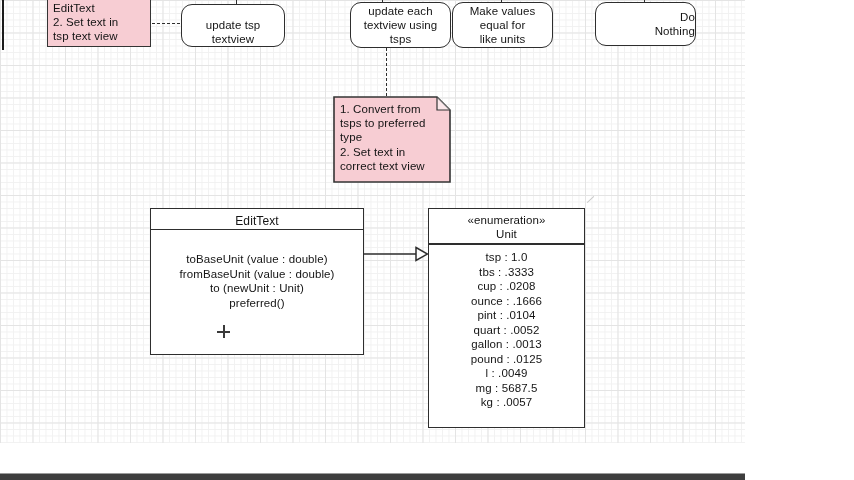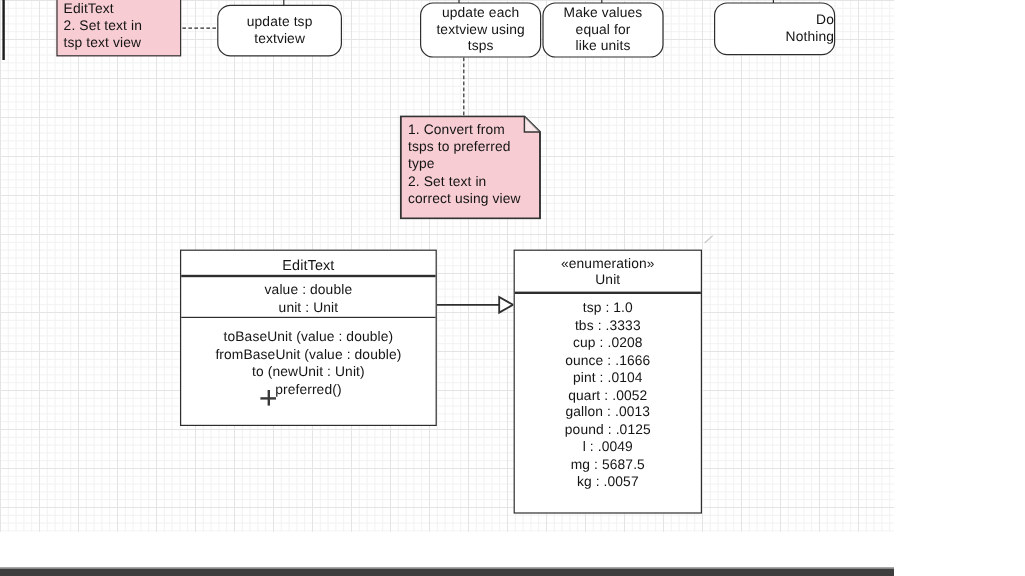--- a/index.html
+++ b/index.html
@@ -37,21 +37,21 @@
   
   .uml{
     background:#fff;border:1.6px solid #2e2e2e;box-sizing:border-box;
     font-size:11.5px;text-align:center;letter-spacing:.1px;
   }
   .uml .sec{box-sizing:border-box;}
   .uml .divider{border-top:2px solid #2e2e2e;}
   .uml .thin-divider{border-top:1.5px solid #2e2e2e;}
   .q-title{height:20px;padding-top:5px;font-size:12px;}
   .q-attrs{height:35px;padding-top:4px;line-height:14.5px;}
-  .q-methods{padding-top:9px;line-height:14.6px;}
+  .q-methods{padding-top:22px;line-height:14.6px;}
   .u-header{height:34px;padding-top:4px;line-height:14px;}
   .u-values{padding-top:5px;line-height:14.5px;}
   
   .crosshair{width:13px;height:13px;}
   .crosshair:before{content:"";position:absolute;left:6px;top:0;width:1.6px;height:13px;background:#3a3a3a;}
   .crosshair:after{content:"";position:absolute;left:0;top:6px;width:13px;height:1.6px;background:#3a3a3a;}
   
   .bottom-bar{left:0;top:473px;width:854px;height:7px;background:#3e3e3e;border-top:1px solid #9b9b9b;box-sizing:content-box;}
   .left-edge{left:2px;top:0;height:50px;width:0;border-left:2.5px solid #1c1c1c;}
   .corner-mark{left:586px;top:199px;width:9px;height:0;border-top:1.3px solid #c9c9c9;transform:rotate(-42deg);}
@@ -70,21 +70,21 @@
     <div>tsp text view</div>
   </div>
 
   <div class="abs hdash" style="left:152px;top:23px;width:28px;"></div>
 
   <div class="abs vline" style="left:236px;top:0;height:5px;"></div>
   <div class="abs vline" style="left:382px;top:0;height:3px;"></div>
   <div class="abs vline" style="left:501px;top:0;height:3px;"></div>
   <div class="abs vline" style="left:644px;top:0;height:4px;"></div>
 
-  <div class="abs rbox" style="left:181px;top:4px;width:104px;height:43px;">
+  <div class="abs rbox" style="left:181px;top:4px;width:104px;height:43px;justify-content:flex-end;">
     <div>update tsp</div>
     <div>textview</div>
   </div>
 
   <div class="abs rbox" style="left:350px;top:2px;width:101px;height:46px;">
     <div>update each</div>
     <div>textview using</div>
     <div>tsps</div>
   </div>
 
@@ -104,30 +104,26 @@
   <div class="abs" style="left:333px;top:96px;width:118px;height:87px;">
     <svg width="118" height="87" style="position:absolute;left:0;top:0;">
       <path d="M1,1 L104,1 L117,14 L117,86 L1,86 Z" fill="#f7cdd3" stroke="#343434" stroke-width="1.6"></path>
       <path d="M104,1 L104,14 L117,14" fill="#fff" fill-opacity="0.55" stroke="#343434" stroke-width="1.2"></path>
     </svg>
     <div style="position:absolute;left:7px;top:6px;font-size:11.5px;line-height:14.2px;letter-spacing:.1px;">
       <div>1. Convert from</div>
       <div>tsps to preferred</div>
       <div>type</div>
       <div>2. Set text in</div>
-      <div>correct using view</div>
+      <div>correct text view</div>
     </div>
   </div>
 
   <div class="abs uml" style="left:150px;top:208px;width:214px;height:147px;">
     <div class="sec q-title">EditText</div>
-    <div class="sec q-attrs divider">
-      <div>value : double</div>
-      <div>unit : Unit</div>
-    </div>
     <div class="sec q-methods thin-divider">
       <div>toBaseUnit (value : double)</div>
       <div>fromBaseUnit (value : double)</div>
       <div>to (newUnit : Unit)</div>
       <div>preferred()</div>
     </div>
   </div>
 
   <svg class="abs" style="left:364px;top:244px;" width="64" height="20">
     <line x1="0" y1="10" x2="52" y2="10" stroke="#2e2e2e" stroke-width="1.5"></line>

